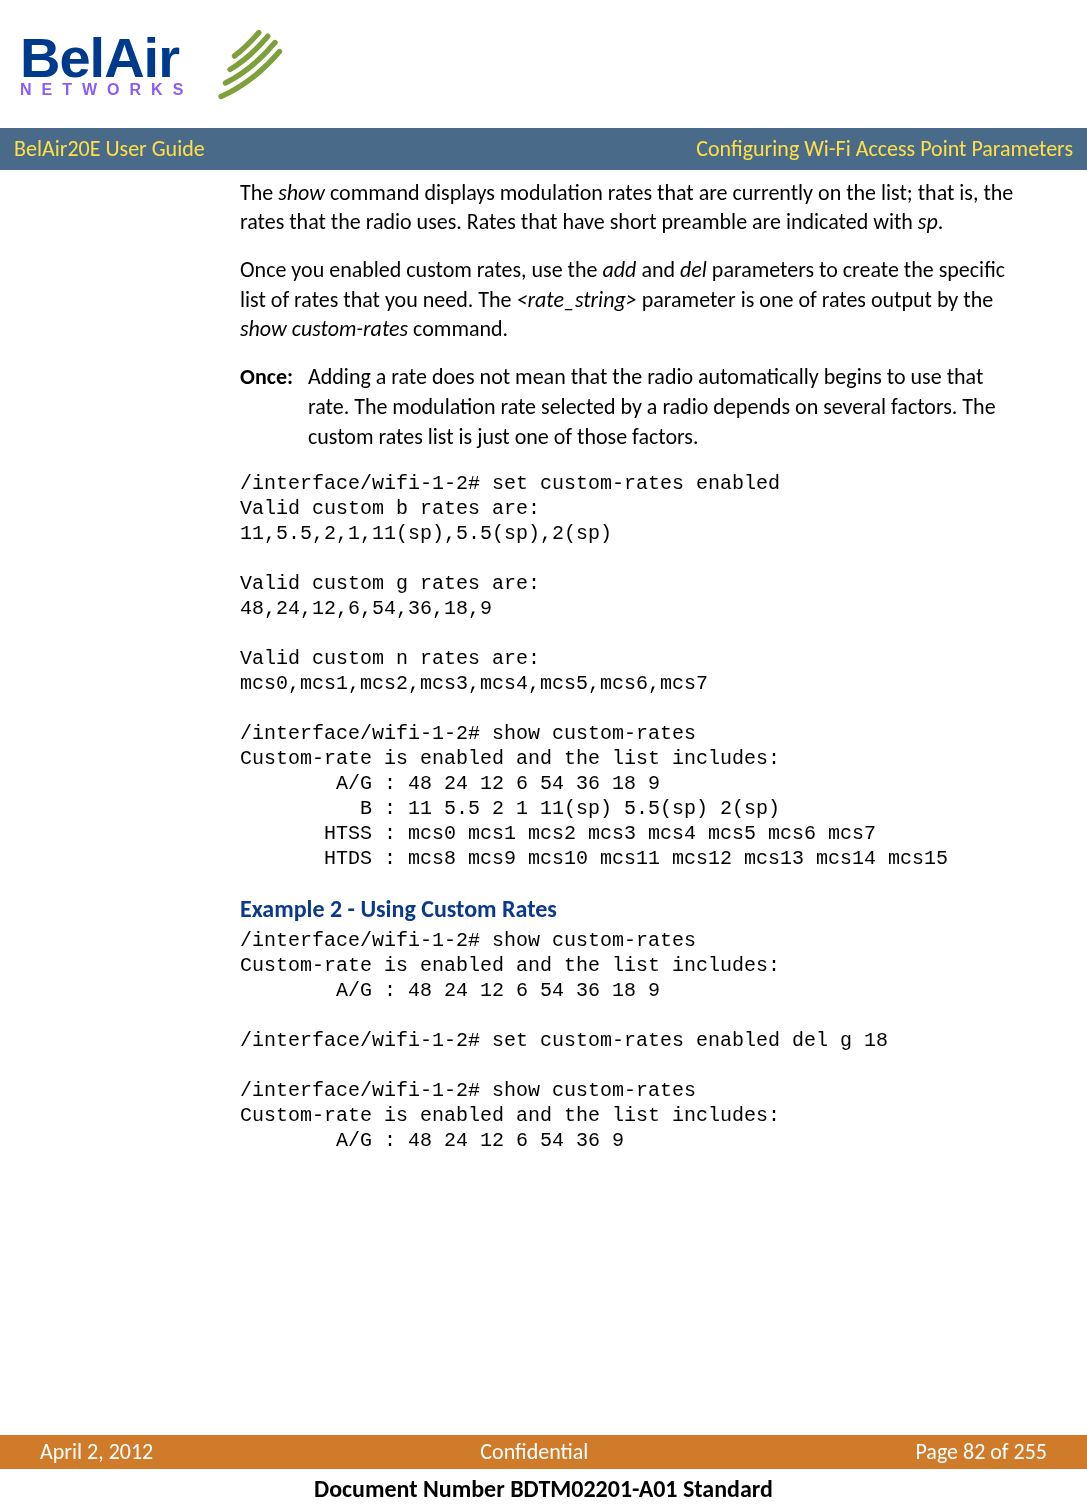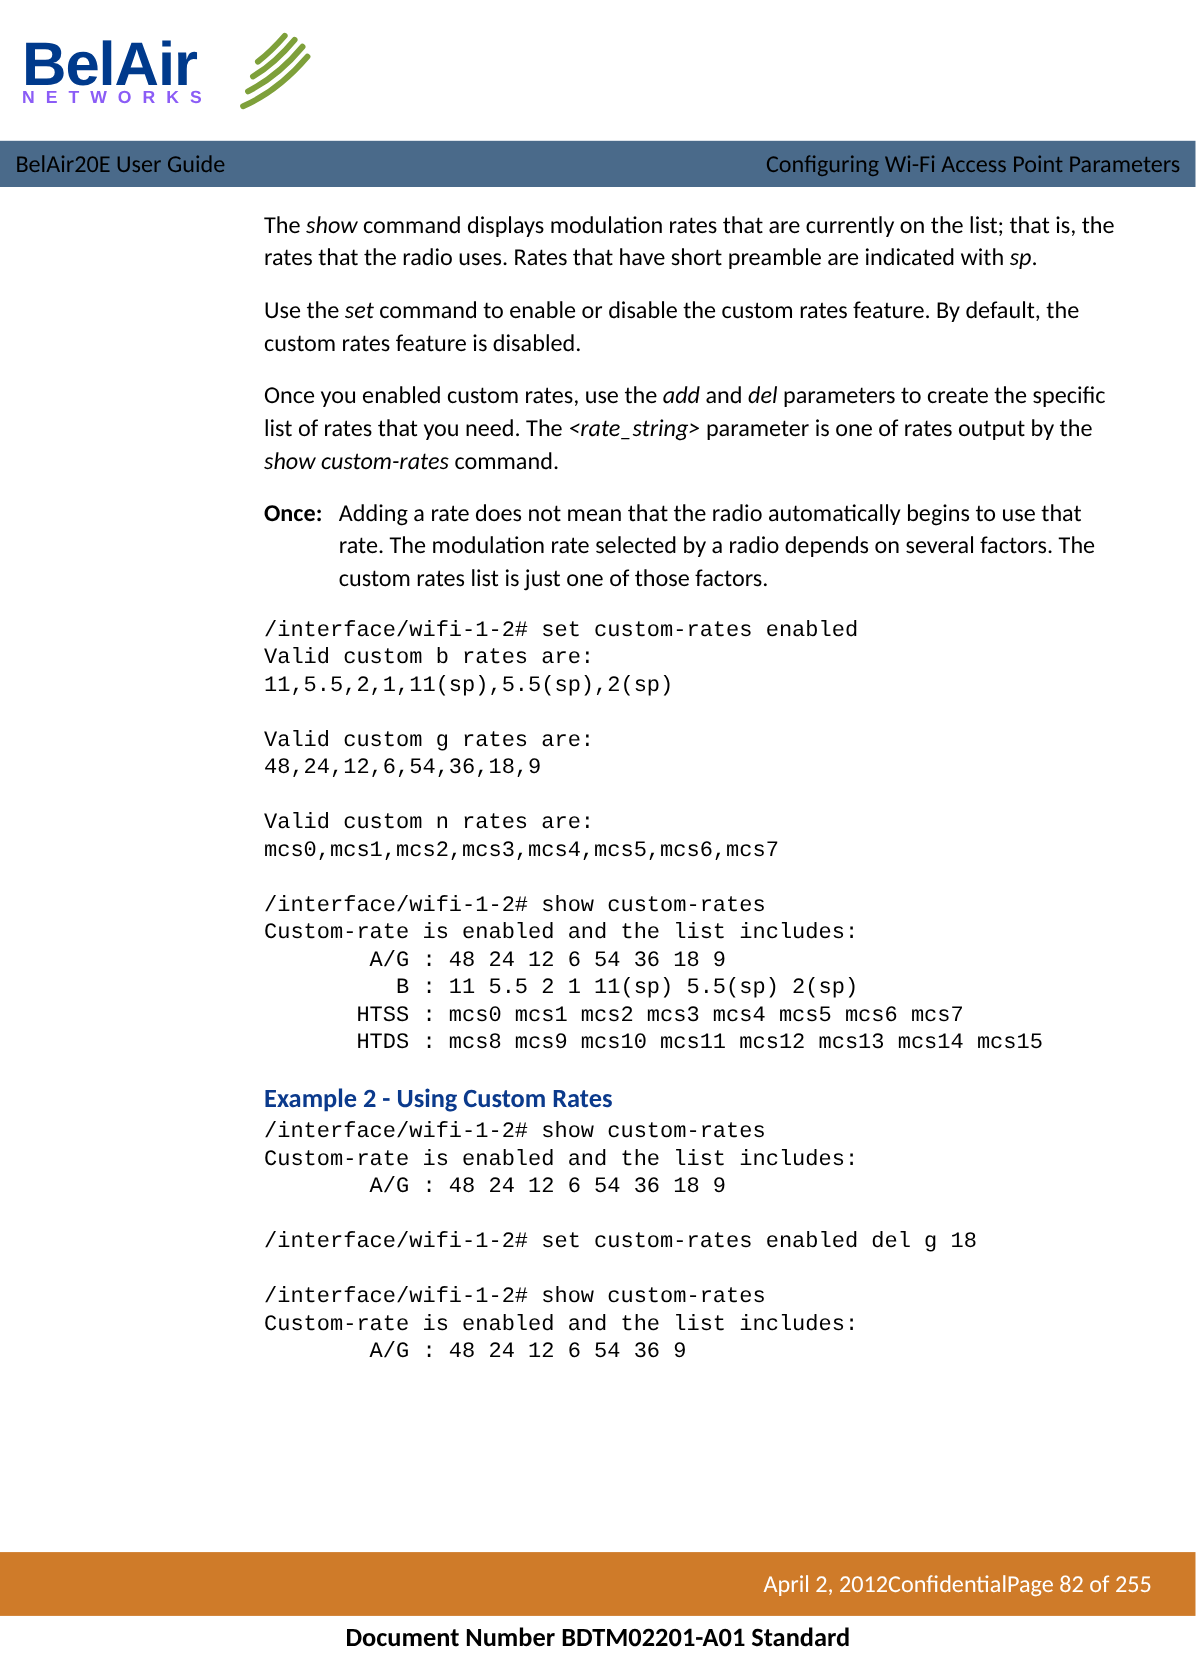--- a/index.html
+++ b/index.html
@@ -37,26 +37,26 @@
     }
     .logo-swirl {
       width: 110px;
       height: 90px;
       position: relative;
       overflow: hidden;
     }
     .logo-swirl svg { width: 100%; height: 100%; }
     .titlebar {
       background: #4a6a8a;
-      color: #000000;
+      color: #fde047;
       display: flex;
       justify-content: space-between;
       padding: 6px 14px;
       font-size: 22px;
-      margin: 8px 0 20px 0;
+      margin: 8px 0 8px 0;
     }
     .content {
       padding: 0 60px 0 240px;
     }
     .para {
       margin-bottom: 18px;
     }
     .italic { font-style: italic; }
     .note-row { display: flex; margin-bottom: 20px; }
     .note-label { font-weight: bold; width: 68px; flex-shrink: 0; }
@@ -74,22 +74,22 @@
       font-size: 20px;
       line-height: 1.25;
     }
     .footer-bar {
       position: absolute;
       bottom: 42px;
       left: 0; right: 0;
       background: #cf7b29;
       color: #fff;
       display: flex;
-      justify-content: flex-end;
-      padding: 14px 40px;
+      justify-content: space-between;
+      padding: 2px 40px;
       font-size: 22px;
     }
     .doc-number {
       position: absolute;
       bottom: 6px;
       left: 0; right: 0;
       text-align: center;
       font-weight: bold;
       font-size: 24px;
     }
@@ -116,21 +116,20 @@
 
 <div class="titlebar">
   <span>BelAir20E User Guide</span>
   <span>Configuring Wi-Fi Access Point Parameters</span>
 </div>
 
 <div class="content">
 
   <p class="para"><span>The </span><span class="italic">show</span><span> command displays modulation rates that are currently on the list; that is, the rates that the radio uses. Rates that have short preamble are indicated with </span><span class="italic">sp</span><span>.</span></p>
 
-  <p class="para"><span>Use the </span><span class="italic">set</span><span> command to enable or disable the custom rates feature. By default, the custom rates feature is disabled.</span></p>
 
   <p class="para"><span>Once you enabled custom rates, use the </span><span class="italic">add</span><span> and </span><span class="italic">del</span><span> parameters to create the specific list of rates that you need. The </span><span class="italic">&lt;rate_string&gt;</span><span> parameter is one of rates output by the </span><span class="italic">show custom-rates</span><span> command.</span></p>
 
 
   <div class="note-row">
     <div class="note-label">Once:</div>
     <div class="note-body">Adding a rate does not mean that the radio automatically begins to use that rate. The modulation rate selected by a radio depends on several factors. The custom rates list is just one of those factors.</div>
   </div>
 
   <div class="mono">/interface/wifi-1-2# set custom-rates enabled

